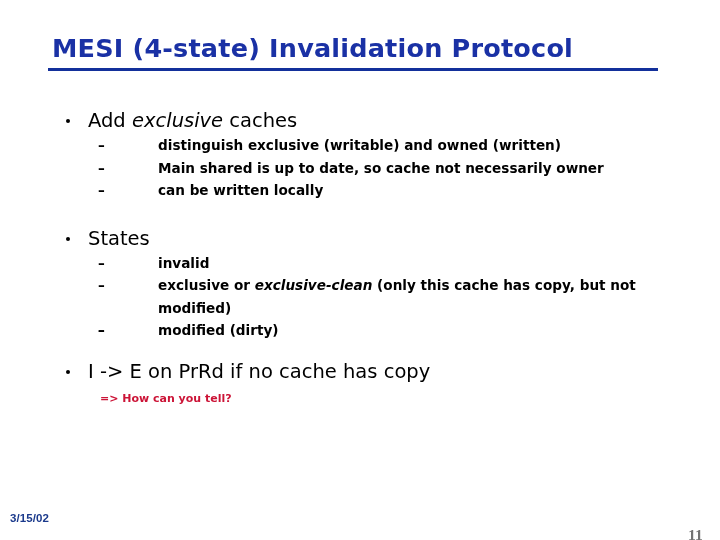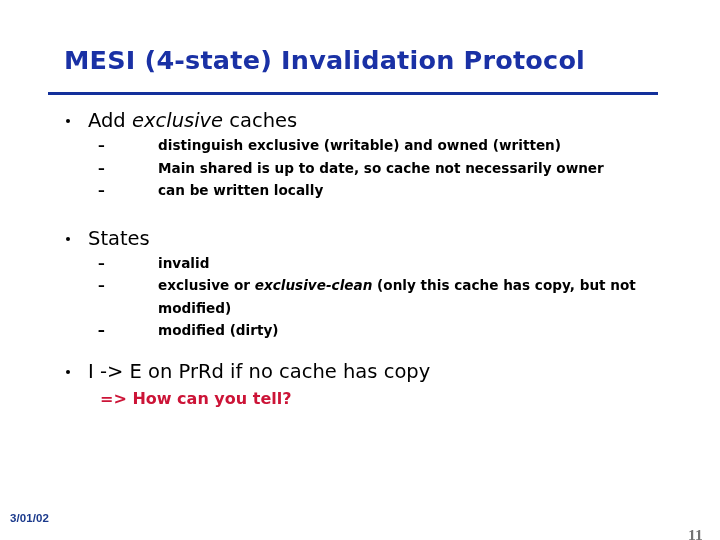--- a/index.html
+++ b/index.html
@@ -31,21 +31,21 @@
     width: 612px;
   }
   .slide-title {
     font-family: "DejaVu Sans", sans-serif;
     font-size: 25.5px;
     font-weight: bold;
     color: #1a31a5;
     letter-spacing: 0.2px;
     line-height: 32px;
     white-space: nowrap;
-    margin: 16px;
+    margin: 4px;
   }
   .title-rule {
     margin-top: 4px;
     width: 610px;
     height: 3px;
     background: #13309b;
   }
 
   
   .body-area {
@@ -99,21 +99,21 @@
     display: block;
     max-width: 520px;
     margin-left: 40px;
   }
 
   .lvl3-note {
     position: relative;
     margin: 0;
     padding-left: 100px;
     font-family: "DejaVu Sans", sans-serif;
-    font-size: 16px;
+    font-size: 11px;
     font-weight: bold;
     color: #cc1437;
     line-height: 21px;
     white-space: nowrap;
   }
 
   em.ital {
     font-style: italic;
     font-weight: inherit;
   }
@@ -202,16 +202,16 @@
 
     <p class="lvl1 gap-before-last">
       <span class="bullet-dot"></span>
       <span>I -&gt; E on PrRd if no cache has copy</span>
     </p>
 
     <p class="lvl3-note gap-note">=&gt; How can you tell?</p>
 
   </div>
 
-  <div class="footer-date">3/01/02</div>
+  <div class="footer-date">3/15/02</div>
   <div class="footer-pagenum">11</div>
 
 </div>
 
 </body></html>

